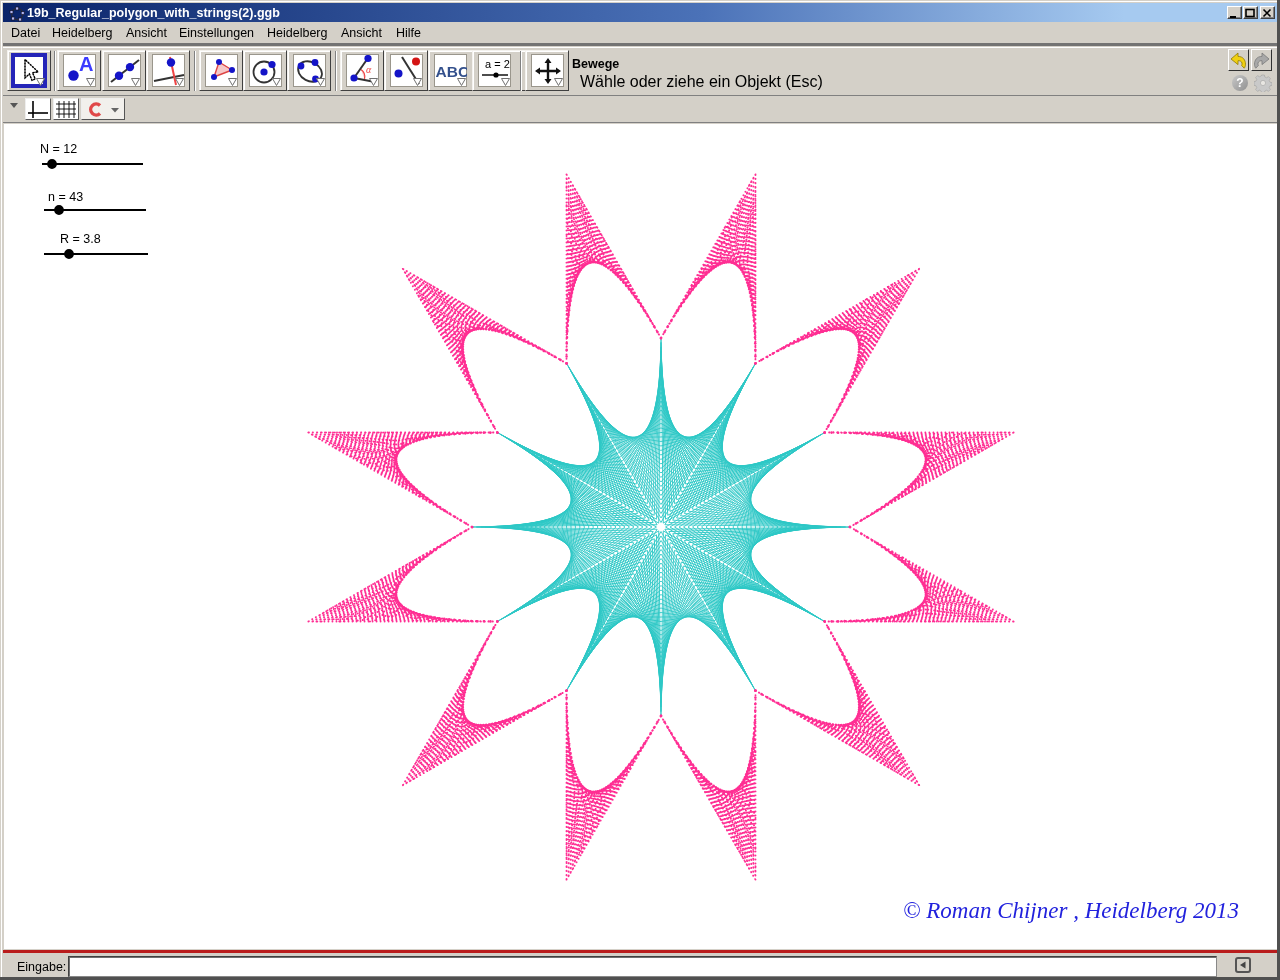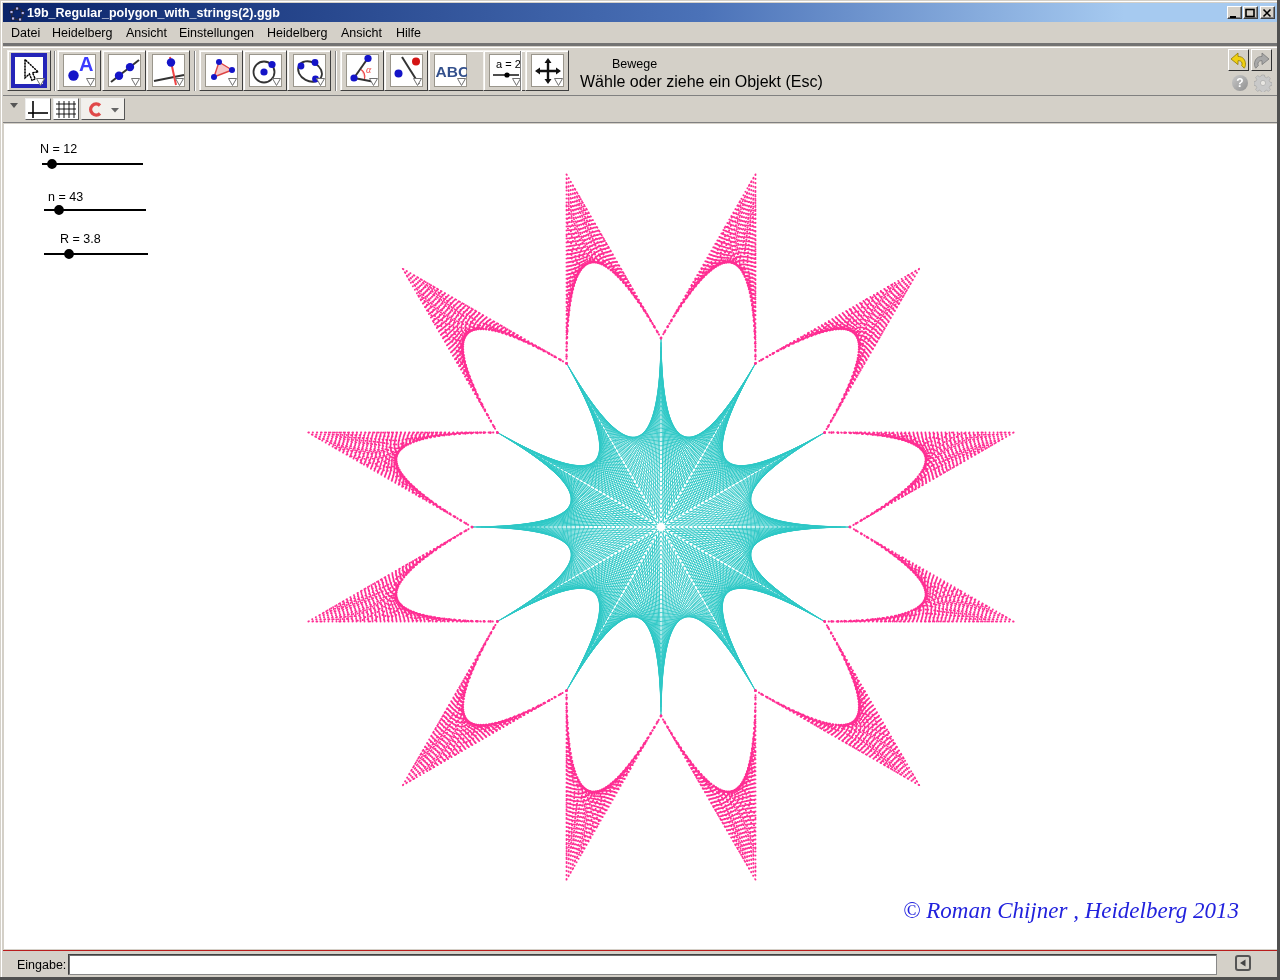--- a/index.html
+++ b/index.html
@@ -9,21 +9,21 @@
 .menubar span {position:absolute;top:4px}
 .toolbar {position:absolute;left:3px;top:47px;width:1274px;height:49px;border-top:1px solid #fff;border-bottom:1px solid #808080}
 .tb {position:absolute;top:50px;height:41px;background:#d4d0c8;border:1px solid;border-color:#f4f2ee #404040 #404040 #f4f2ee;box-shadow:inset 1px 1px 0 #fff}
 .tbi {position:absolute;left:5px;top:3px;width:33px;height:33px;background:#fff;border:1px solid #9a968c}
 .dd {position:absolute;right:0px;bottom:0px}
 .vsep {position:absolute;top:51px;height:40px;width:2px;border-left:1px solid #808080;border-right:1px solid #fff}
 .ur {position:absolute;top:49px;width:21px;height:22px;background:#d4d0c8;border:1px solid;border-color:#fff #303030 #303030 #fff;padding:2px 1px}
 .stylebar {position:absolute;left:3px;top:97px;width:1274px;height:26px;border-bottom:1px solid #808080}
 .sb {position:absolute;top:1px;height:22px;border:1px solid;border-color:#eee #555 #555 #eee;padding:1px 1px;text-align:center}
 .canvas {position:absolute;left:4px;top:124px;width:1273px;height:825px;background:#fff}
-.inputbar {position:absolute;left:3px;top:950px;width:1274px;height:27px;background:#d4d0c8;border-top:1px solid #b91c1c;font-size:13px}
+.inputbar {position:absolute;left:3px;top:950px;width:1274px;height:27px;background:#d4d0c8;border-top:3px solid #b91c1c;font-size:13px}
 </style></head>
 <body>
 <div style="position:absolute;left:0;top:0;width:1280px;height:980px;border:1px solid #d4d0c8;box-shadow:inset 1px 1px 0 #fff,inset -1px -1px 0 #404040"></div>
 <div class="titlebar">
  <svg style="position:absolute;left:6px;top:3px" width="16" height="16" viewBox="0 0 16 16">
       <circle cx="8.2" cy="8" r="5.6" fill="none" stroke="#2a2a3a" stroke-width="1.2"></circle>
       <g fill="#b2b6f2" stroke="#15152a" stroke-width="0.7">
         <rect x="6.7" y="1" width="3" height="3"></rect>
         <rect x="12.2" y="5.6" width="3" height="3"></rect>
         <rect x="9.6" y="12" width="3" height="3"></rect>
@@ -136,41 +136,41 @@
         <path d="M0.5 0.5h8L4.5 7.5Z" fill="#fff" stroke="#707070"></path>
       </svg></div>
   </div>
 <div class="tb" style="left:428px;width:63px">
     <div class="tbi"><svg width="32" height="32" viewBox="0 0 32 32">
         <text x="0.5" y="21.5" font-family="Liberation Sans" font-size="15.5" font-weight="bold" fill="#33508c">ABC</text>
       </svg><svg class="dd" width="9" height="8" viewBox="0 0 9 8">
         <path d="M0.5 0.5h8L4.5 7.5Z" fill="#fff" stroke="#707070"></path>
       </svg></div>
   </div>
-<div class="tb" style="left:483px;width:64px">
+<div class="tb" style="left:472px;width:64px">
     <div class="tbi"><svg width="32" height="32" viewBox="0 0 32 32">
         <text x="6" y="13" font-family="Liberation Sans" font-size="11" fill="#000">a = 2</text>
         <line x1="3" y1="20" x2="29" y2="20" stroke="#000" stroke-width="1.4"></line>
         <circle cx="17" cy="20" r="2.6" fill="#000"></circle>
       </svg><svg class="dd" width="9" height="8" viewBox="0 0 9 8">
         <path d="M0.5 0.5h8L4.5 7.5Z" fill="#fff" stroke="#707070"></path>
       </svg></div>
   </div>
 <div class="tb" style="left:525px;width:44px">
     <div class="tbi"><svg width="32" height="32" viewBox="0 0 32 32">
         <path d="M16 3 L19.5 8 L17.2 8 L17.2 14.8 L24 14.8 L24 12.5 L29 16 L24 19.5 L24 17.2 L17.2 17.2 L17.2 24 L19.5 24 L16 29 L12.5 24 L14.8 24 L14.8 17.2 L8 17.2 L8 19.5 L3 16 L8 12.5 L8 14.8 L14.8 14.8 L14.8 8 L12.5 8 Z" fill="#111"></path>
       </svg><svg class="dd" width="9" height="8" viewBox="0 0 9 8">
         <path d="M0.5 0.5h8L4.5 7.5Z" fill="#fff" stroke="#707070"></path>
       </svg></div>
   </div>
 <div class="vsep" style="left:54px"></div>
 <div class="vsep" style="left:193.5px"></div>
 <div class="vsep" style="left:334.5px"></div>
 <div class="vsep" style="left:519.5px"></div>
-<div style="position:absolute;left:612px;top:57px;font-size:12.5px;font-weight:normal">Bewege</div>
+<div style="position:absolute;left:572px;top:57px;font-size:12.5px;font-weight:bold">Bewege</div>
 <div style="position:absolute;left:580px;top:73px;font-size:16px">Wähle oder ziehe ein Objekt (Esc)</div>
 <div class="ur" style="left:1228px"><svg width="17" height="17" viewBox="0 0 17 17">
       <path d="M1 7 L8 1 L8 4.4 C13 4.4 15.5 8 15.5 12.2 C15.5 14 14.8 15.6 14.2 16.2 L11.6 13.4 C12 12.8 12.2 12 12 11 C11.6 9.4 10 8.6 8 8.7 L8 12.6 Z" fill="#f0d012" stroke="#907800" stroke-width="0.8"></path>
     </svg></div>
 <div class="ur" style="left:1250.5px"><svg width="17" height="17" viewBox="0 0 17 17">
       <path d="M16 7 L9 1 L9 4.4 C4 4.4 1.5 8 1.5 12.2 C1.5 14 2.2 15.6 2.8 16.2 L5.4 13.4 C5 12.8 4.8 12 5 11 C5.4 9.4 7 8.6 9 8.7 L9 12.6 Z" fill="#a8a8a8" stroke="#787878" stroke-width="0.8"></path>
     </svg></div>
 <div style="position:absolute;left:1232px;top:75px;width:16px;height:16px;border-radius:50%;background:linear-gradient(135deg,#c8c8c8,#909090);color:#fff;font-weight:bold;font-size:12px;text-align:center;line-height:16px">?</div>
 <svg style="position:absolute;left:1254px;top:74px" width="18" height="18" viewBox="0 0 18 18">
     <g fill="#c9c9c9" stroke="#9a9a9a" stroke-width="0.5">

